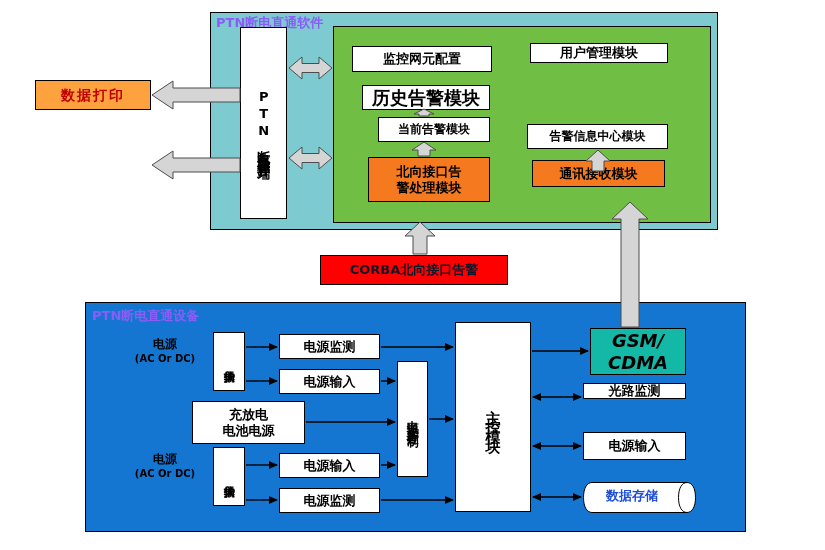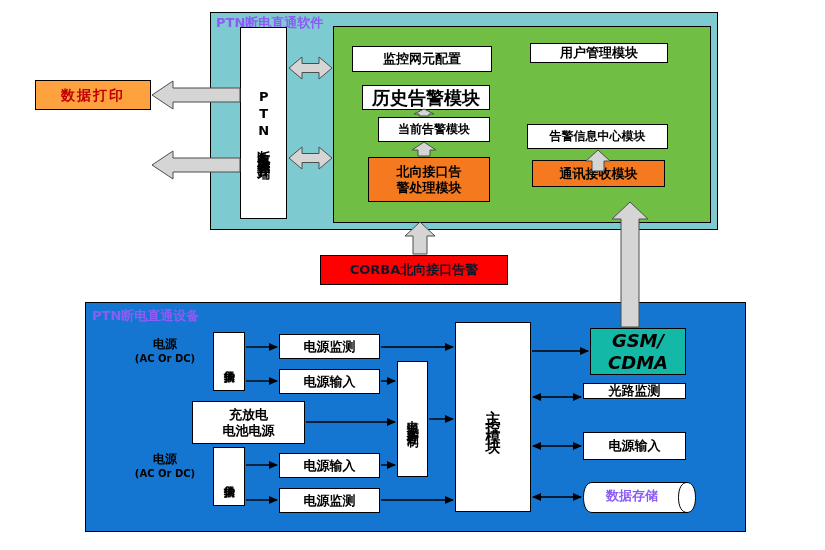--- a/index.html
+++ b/index.html
@@ -96,21 +96,21 @@
   <div class="box vtext" style="left:455px; top:322px; width:76px; height:190px; font-size:15px; letter-spacing:10px;">主控模块</div>
   <div class="box gsm-box preline" style="left:590px; top:328px; width:96px; height:47px;">GSM/
 CDMA</div>
   <div class="box" style="left:583px; top:383px; width:103px; height:16px; font-size:13px;">光路监测</div>
   <div class="box" style="left:583px; top:432px; width:103px; height:28px; font-size:13px;">电源输入</div>
 
   <svg class="abs" style="left:583px; top:482px;" width="113" height="31" viewBox="0 0 113 31">
     <path d="M9,0.5 H104 C109,0.5 112.5,6 112.5,15.5 C112.5,25 109,30.5 104,30.5 H9 C4,30.5 0.5,25 0.5,15.5 C0.5,6 4,0.5 9,0.5 Z" fill="#fff" stroke="#000" stroke-width="1"></path>
     <path d="M104,0.5 C99,0.5 95.5,6 95.5,15.5 C95.5,25 99,30.5 104,30.5" fill="none" stroke="#000" stroke-width="1"></path>
   </svg>
-  <div class="abs" style="left:583px; top:482px; width:98px; height:27px; display:flex; align-items:center; justify-content:center; font-weight:bold; font-size:13px; color:#8b5cf6;">数据存储</div>
+  <div class="abs" style="left:583px; top:482px; width:98px; height:27px; display:flex; align-items:center; justify-content:center; font-weight:bold; font-size:13px; color:#1d4ed8;">数据存储</div>
 
   <svg class="overlay" width="825" height="550" viewBox="0 0 825 550">
     <defs>
       <marker id="mE" markerWidth="9" markerHeight="8" refX="8" refY="4" orient="auto" markerUnits="userSpaceOnUse">
         <path d="M0,0 L9,4 L0,8 Z" fill="#000"></path>
       </marker>
       <marker id="mS" markerWidth="9" markerHeight="8" refX="8" refY="4" orient="auto-start-reverse" markerUnits="userSpaceOnUse">
         <path d="M0,0 L9,4 L0,8 Z" fill="#000"></path>
       </marker>
     </defs>

